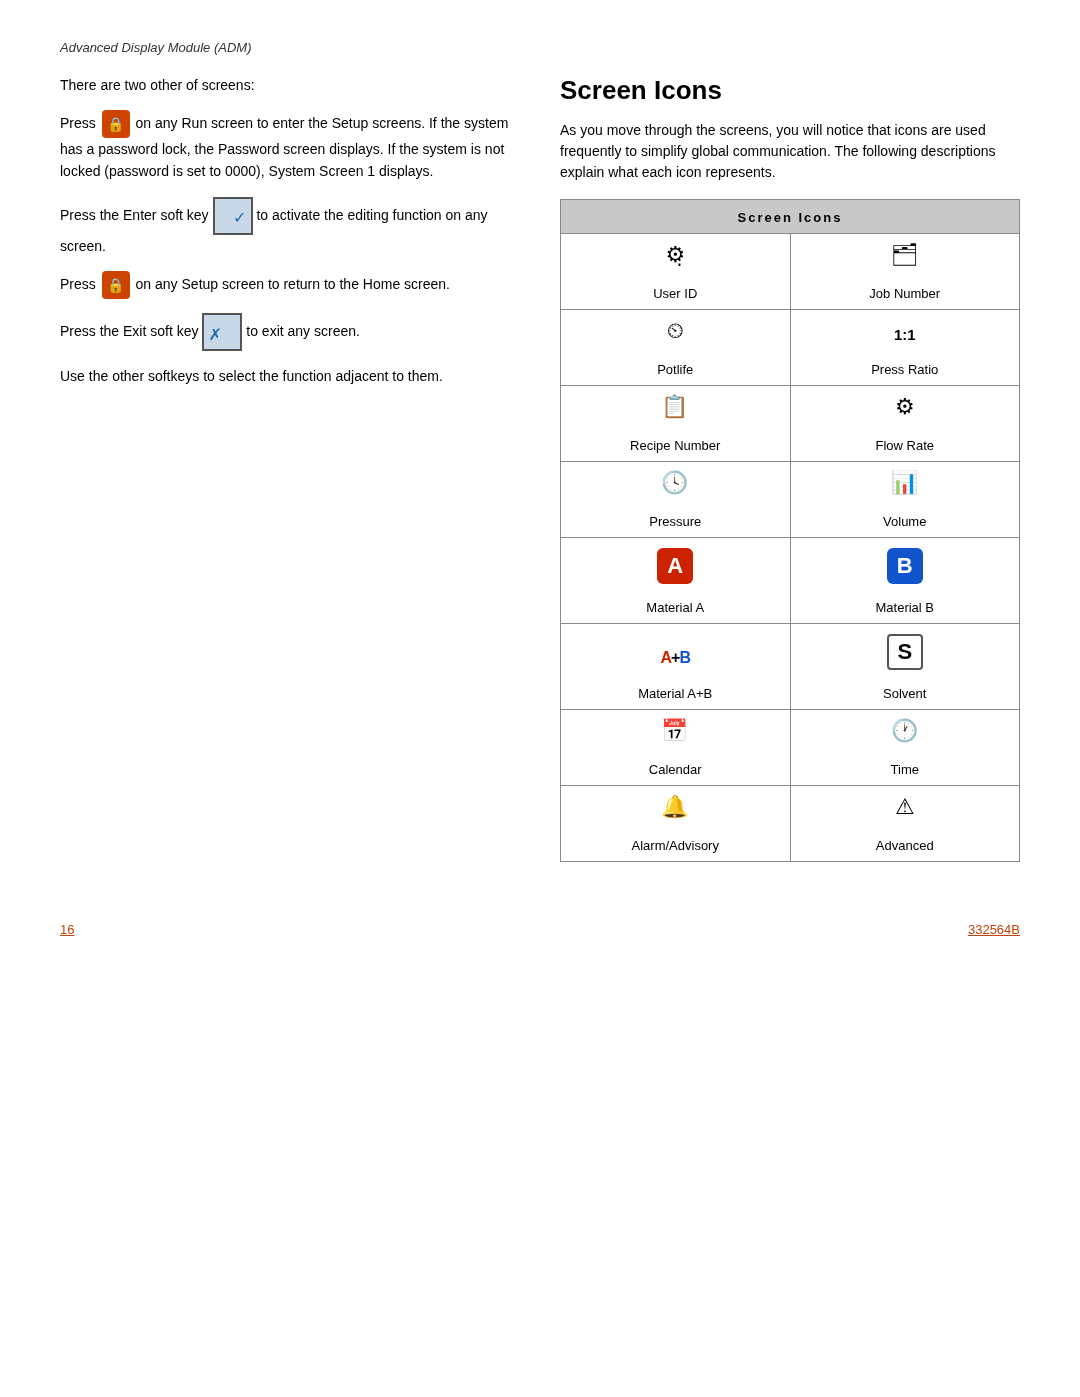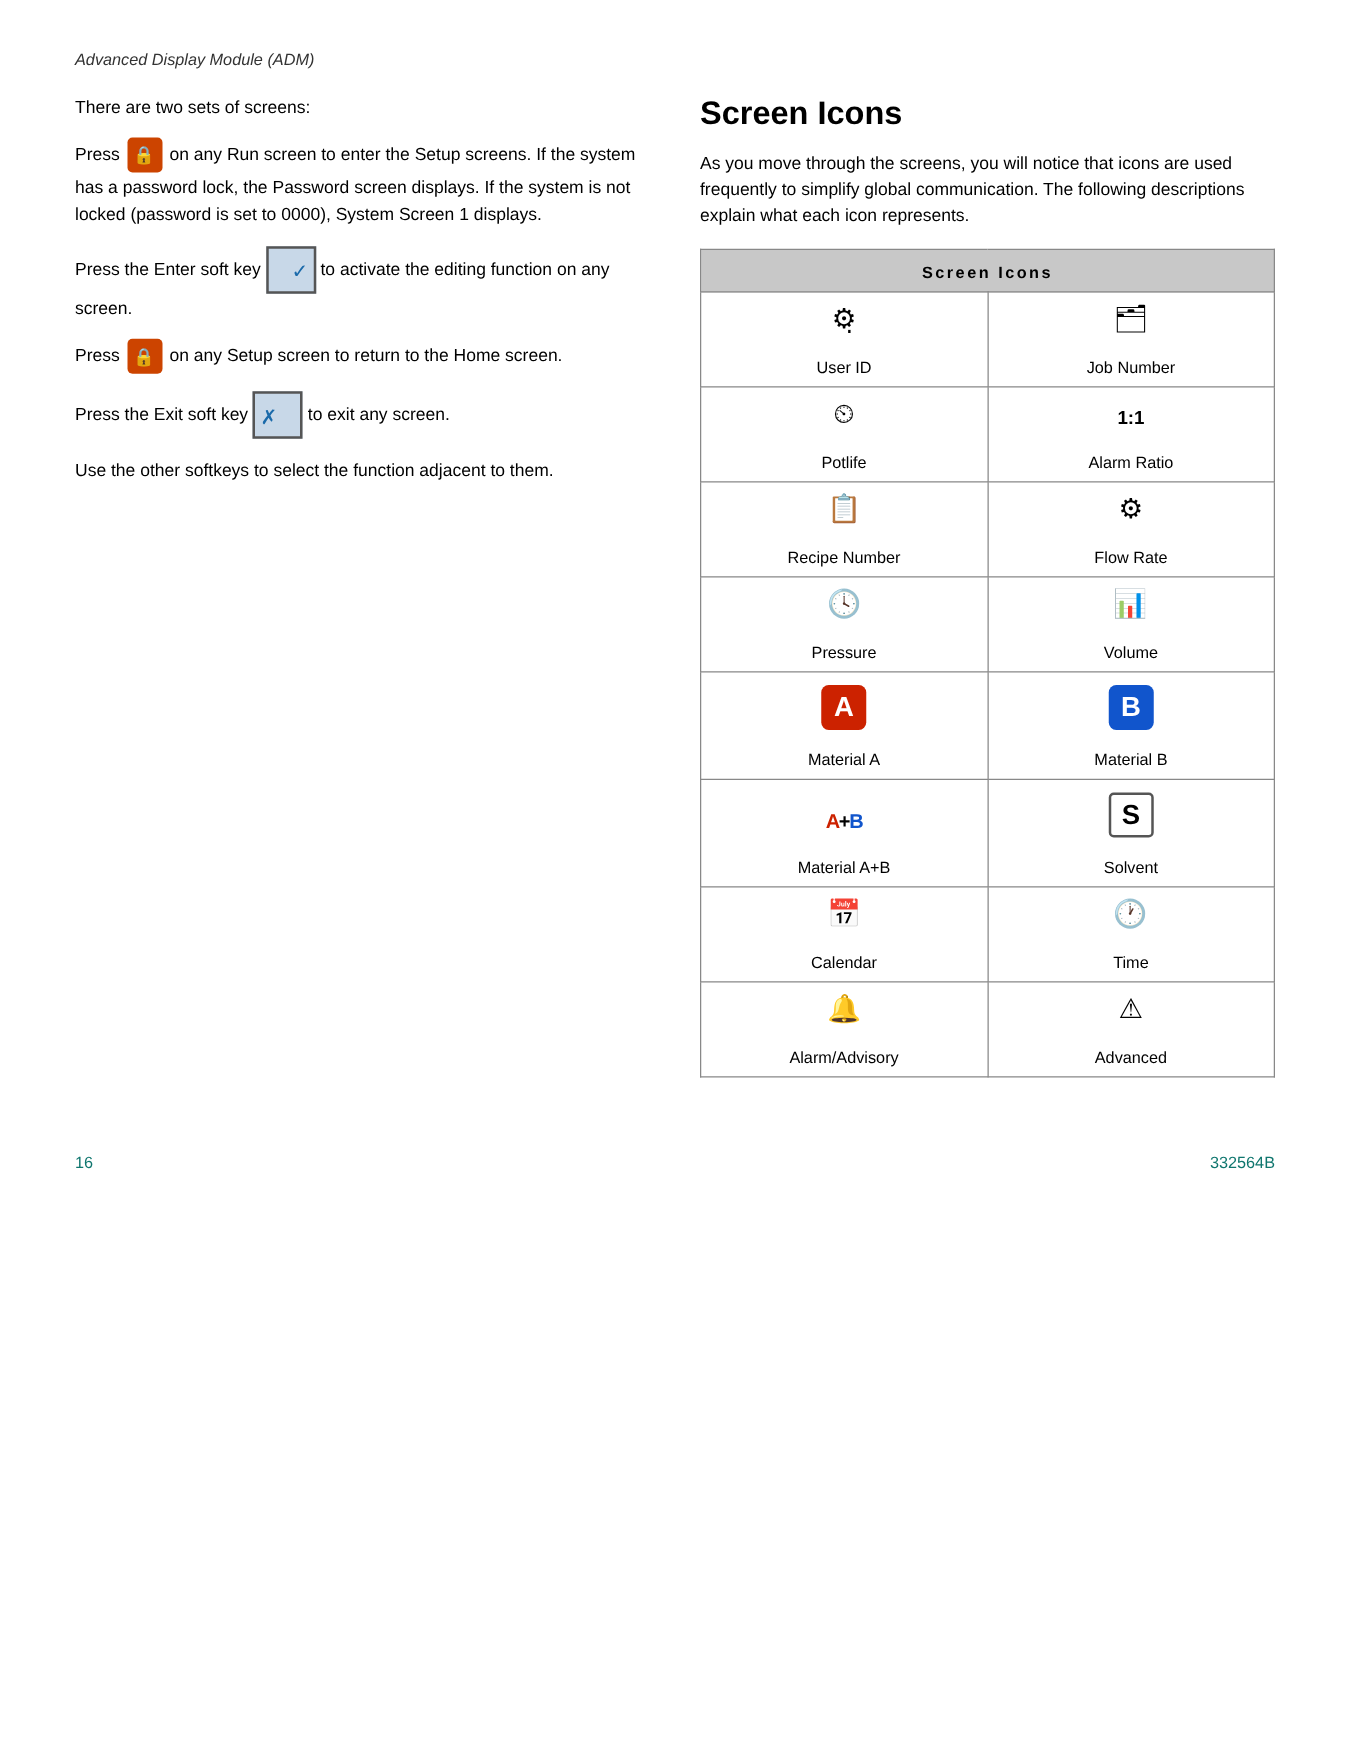--- a/index.html
+++ b/index.html
@@ -179,21 +179,22 @@
       border-radius: 4px;
       font-size: 22px;
       font-weight: bold;
       color: #000;
     }
     .footer {
       display: flex;
       justify-content: space-between;
       margin-top: 60px;
       font-size: 13px;
-      color: #0f766e;
+      color: #c2410c;
+      text-decoration: underline;
     }
     
     .enter-key-visual {
       display: inline-block;
       width: 40px;
       height: 38px;
       border: 2px solid #555;
       background: #c8d8e8;
       vertical-align: middle;
       position: relative;
@@ -230,21 +231,21 @@
 <body>
 
 <div>
   <div class="doc-header">Advanced Display Module (ADM)</div>
 </div>
 
 <div class="two-col">
 
   <div class="left-col">
 
-    <p class="intro-text">There are two sets of screens:</p>
+    <p class="intro-text">There are two other of screens:</p>
 
 
     <p class="press-line">
       <span>Press </span>
       <span class="lock-icon-inline"></span>
       <span>on any Run screen to enter the Setup screens.  If the system has a password lock, the Password screen displays.  If the system is not locked (password is set to 0000), System Screen 1 displays.</span>
     </p>
 
     <p class="press-line">
       <span>Press the Enter soft key</span>
@@ -299,21 +300,21 @@
           <tr>
             <td>
               <div class="icon-cell">
                 <div class="icon-symbol">⏲</div>
                 <div class="icon-label">Potlife</div>
               </div>
             </td>
             <td>
               <div class="icon-cell">
                 <div class="icon-symbol" style="font-size:15px; font-weight:bold;">1:1</div>
-                <div class="icon-label">Alarm Ratio</div>
+                <div class="icon-label">Press Ratio</div>
               </div>
             </td>
           </tr>
 
           <tr>
             <td>
               <div class="icon-cell">
                 <div class="icon-symbol">📋</div>
                 <div class="icon-label">Recipe Number</div>
               </div>

